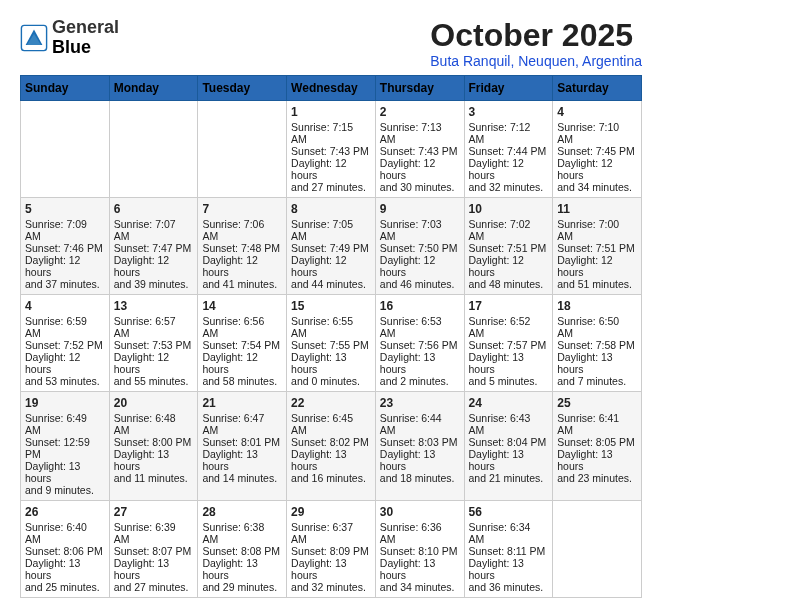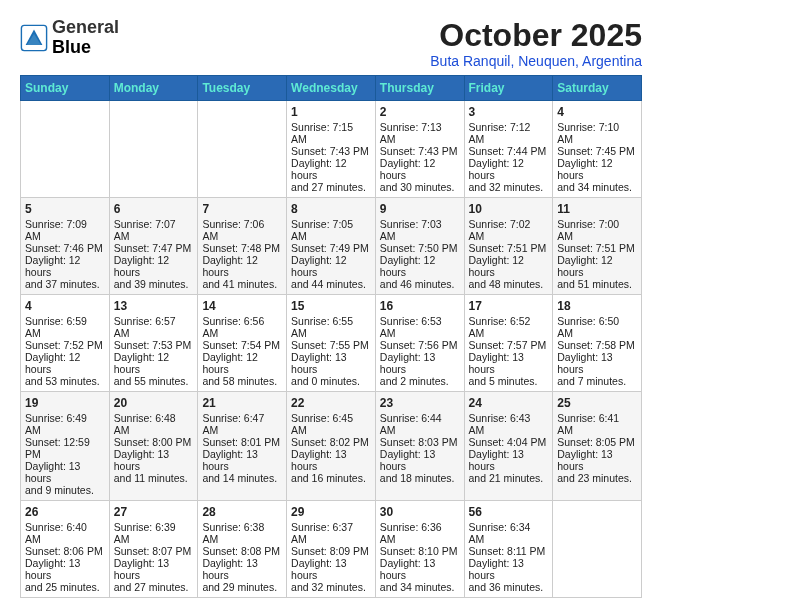--- a/index.html
+++ b/index.html
@@ -32,40 +32,39 @@
       font-weight: bold;
       line-height: 1.1;
     }
     .logo-general { color: #333; }
     .logo-blue { color: #000000; }
     .logo-icon {
       width: 28px;
       height: 28px;
     }
     .title-block {
-      text-align: right;
     }
     .month-title {
       font-size: 32px;
       font-weight: bold;
       color: #222;
       line-height: 1.1;
     }
     .subtitle {
       font-size: 14px;
       color: #1d4ed8;
     }
     table {
       width: 100%;
       border-collapse: collapse;
       table-layout: fixed;
     }
     thead tr th {
       background: #2a6ab5;
-      color: #5eead4;
+      color: #000000;
       font-size: 12px;
       font-weight: bold;
       padding: 5px 4px;
       border: 1px solid #1a5a9a;
       text-align: left;
     }
     tbody tr td {
       vertical-align: top;
       border: 1px solid #ccc;
       padding: 4px 4px;
@@ -288,21 +287,21 @@
           <td>
             <span class="day-num">23</span>
             <div>Sunrise: 6:44 AM</div>
             <div>Sunset: 8:03 PM</div>
             <div>Daylight: 13 hours</div>
             <div>and 18 minutes.</div>
           </td>
           <td>
             <span class="day-num">24</span>
             <div>Sunrise: 6:43 AM</div>
-            <div>Sunset: 4:04 PM</div>
+            <div>Sunset: 8:04 PM</div>
             <div>Daylight: 13 hours</div>
             <div>and 21 minutes.</div>
           </td>
           <td>
             <span class="day-num">25</span>
             <div>Sunrise: 6:41 AM</div>
             <div>Sunset: 8:05 PM</div>
             <div>Daylight: 13 hours</div>
             <div>and 23 minutes.</div>
           </td>

